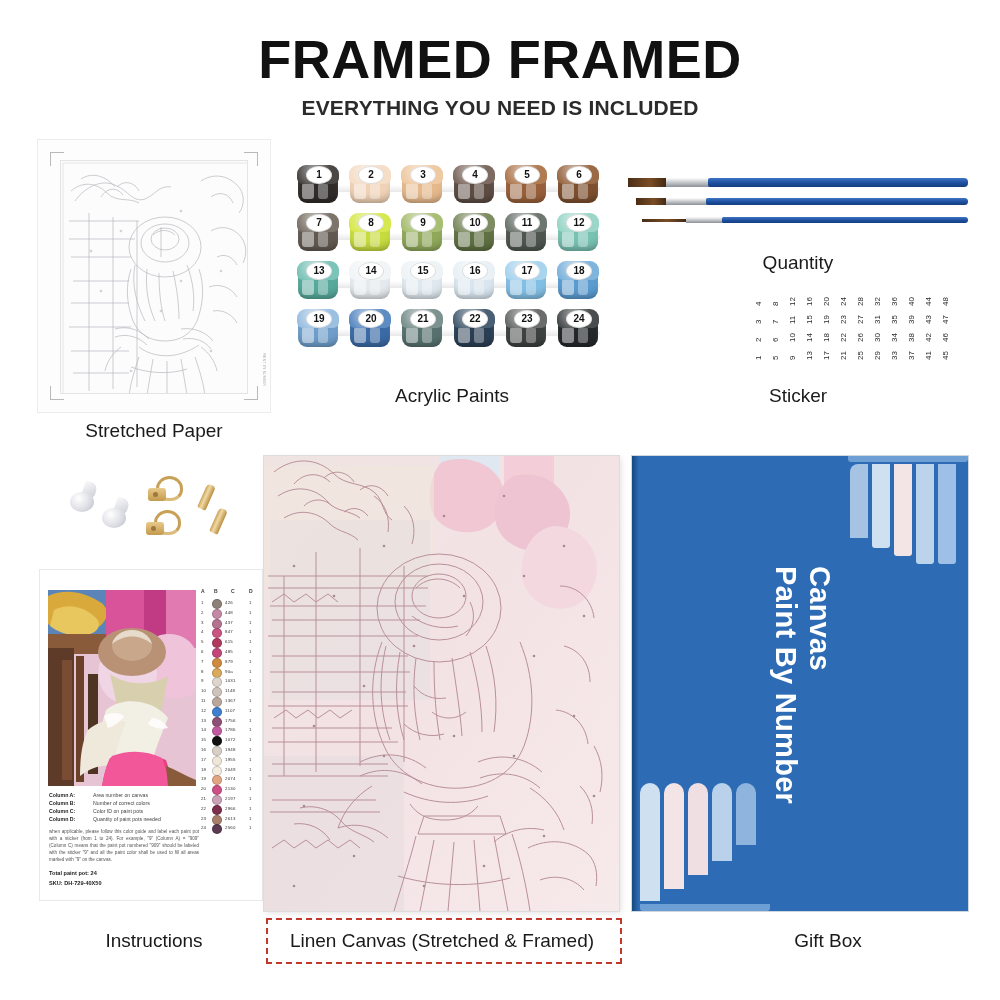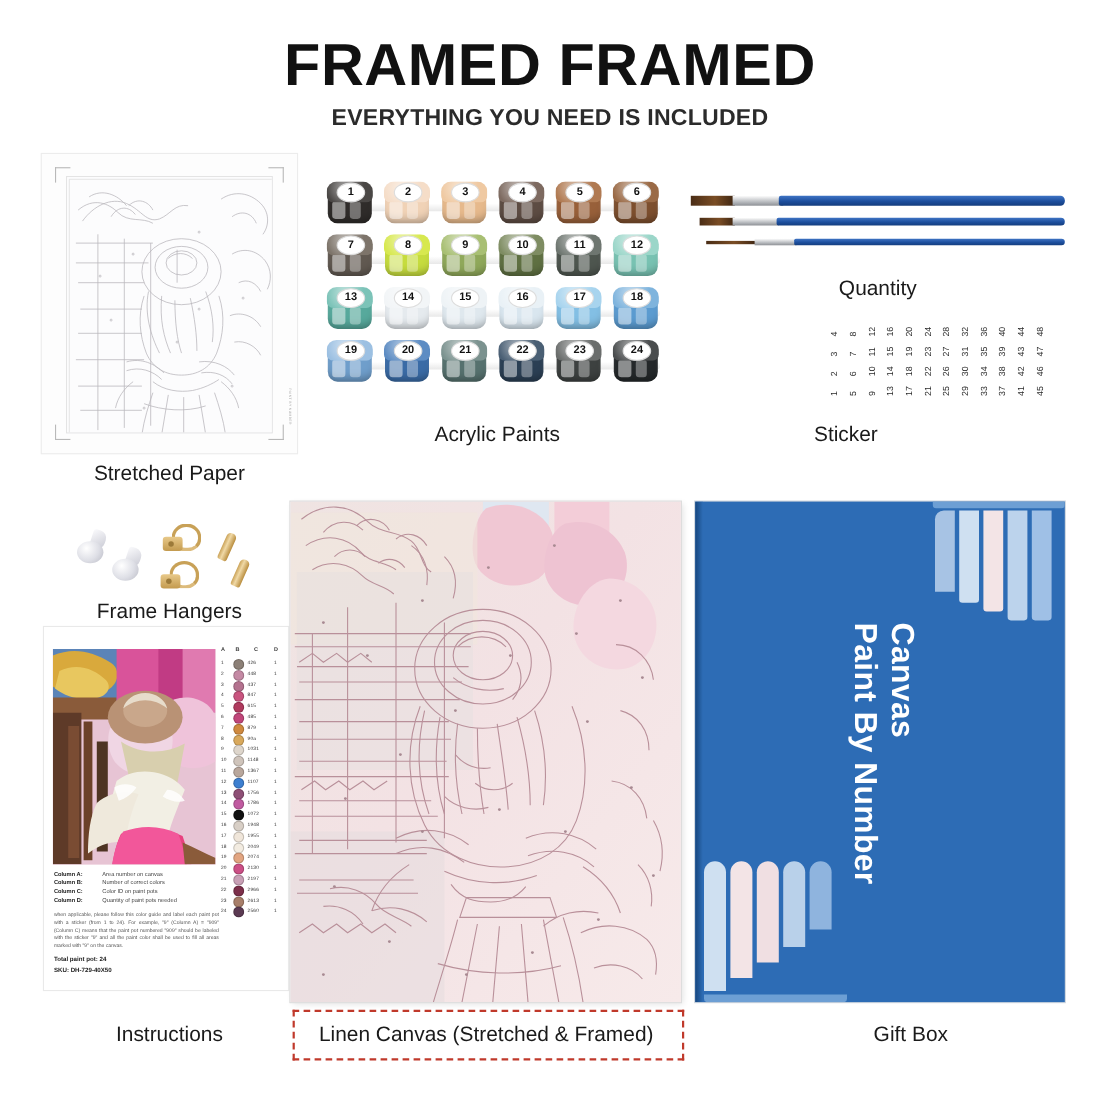--- a/index.html
+++ b/index.html
@@ -401,21 +401,21 @@
       <span class="stk-n" style="left: 57px; top: 70px;">13</span>
       <span class="stk-n" style="left: 74px; top: 70px;">17</span>
       <span class="stk-n" style="left: 91px; top: 70px;">21</span>
       <span class="stk-n" style="left: 108px; top: 70px;">25</span>
       <span class="stk-n" style="left: 125px; top: 70px;">29</span>
       <span class="stk-n" style="left: 142px; top: 70px;">33</span>
       <span class="stk-n" style="left: 159px; top: 70px;">37</span>
       <span class="stk-n" style="left: 176px; top: 70px;">41</span>
       <span class="stk-n" style="left: 193px; top: 70px;">45</span>
     </div>
-  <div class="cap" style="left:599px;top:385px;width:340px;">Sticker</div>
+  <div class="cap" style="left:628px;top:385px;width:340px;">Sticker</div>
 
   <div class="hangers">
     <div class="plug" style="left:8px;top:14px;">
       <span class="pin"></span>
         <span class="head"></span>
     </div>
     <div class="plug" style="left:40px;top:30px;">
       <span class="pin"></span>
         <span class="head"></span>
     </div>
@@ -423,21 +423,20 @@
       <span class="arc"></span>
         <span class="plate"></span>
     </div>
     <div class="dring" style="left:84px;top:42px;">
       <span class="arc"></span>
         <span class="plate"></span>
     </div>
     <div class="screw" style="left:140px;top:16px;transform:rotate(24deg);"></div>
     <div class="screw" style="left:152px;top:40px;transform:rotate(24deg);"></div>
   </div>
-  <div class="cap" style="left:38px;top:546px;width:232px;">Frame Hangers</div>
 
   <div class="instr">
     <div class="instr-art">
       <svg width="148" height="196" viewBox="0 0 148 196">
         <rect width="148" height="196" fill="#e7c4d4"></rect>
         <path d="M0 0h60v48H0z" fill="#5b84b8"></path>
         <path d="M0 6c18-8 36-4 52 6 10 6 8 18 0 24-14 10-36 8-52-2z" fill="#d9a93c"></path>
         <path d="M6 20c16-8 32-2 42 8 6 6 2 14-6 16-14 4-30 0-40-8z" fill="#e8c75f"></path>
         <path d="M0 44h58v20H0z" fill="#8a5b3a"></path>
         <path d="M0 58h26v138H0z" fill="#5e3a28"></path>

